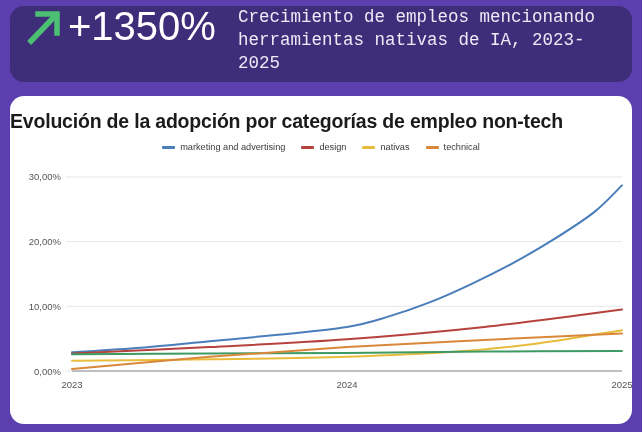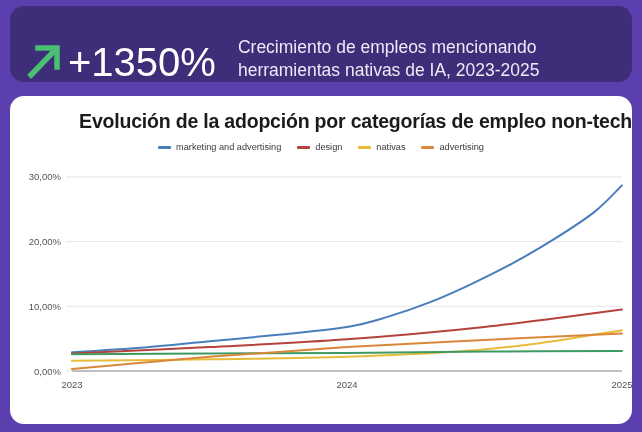--- a/index.html
+++ b/index.html
@@ -18,21 +18,21 @@
   
   #header-banner {
     position: absolute;
     left: 10px;
     top: 6px;
     width: 622px;
     height: 76px;
     background: #3e2d79;
     border-radius: 14px;
     display: flex;
-    align-items: flex-end;
+    align-items: flex-start;
     box-sizing: border-box;
     padding: 0 14px;
   }
   #growth-arrow-icon {
     width: 40px;
     height: 42px;
     flex: 0 0 auto;
     margin-right: 4px;
   }
   #growth-value {
@@ -43,36 +43,37 @@
     line-height: 1;
     white-space: nowrap;
     margin-right: 22px;
   }
   #header-description {
     color: #eceaf6;
     font-size: 17.5px;
     line-height: 1.32;
     font-weight: 400;
     max-width: 380px;
+    font-family: Liberation Mono, monospace;
   }
 
   
   #chart-card {
     position: absolute;
     left: 10px;
     top: 96px;
     width: 622px;
     height: 328px;
     background: #ffffff;
     border-radius: 14px;
     box-sizing: border-box;
     overflow: hidden;
   }
   #chart-title {
-    text-align: right;
+    text-align: left;
     font-size: 19.5px;
     font-weight: bold;
     color: #1b1b1b;
     margin: 14px 0 0 0;
     letter-spacing: -0.2px;
   }
 
   
   #chart-legend {
     display: flex;
@@ -160,21 +161,21 @@
     <div class="legend-item">
       <span class="legend-swatch" style="background:#b5423c"></span>
       <span class="legend-label">design</span>
     </div>
     <div class="legend-item">
       <span class="legend-swatch" style="background:#e8bc3a"></span>
       <span class="legend-label">nativas</span>
     </div>
     <div class="legend-item">
       <span class="legend-swatch" style="background:#d9883a"></span>
-      <span class="legend-label">advertising</span>
+      <span class="legend-label">technical</span>
     </div>
   </div>
 
   <div id="plot-wrapper">
     <svg id="plot-svg" width="622" height="250" viewBox="0 0 622 250" xmlns="http://www.w3.org/2000/svg">
       <g id="gridlines">
           <line class="gridline" x1="62" x2="612" y1="20.9375" y2="20.9375"></line>
           <line class="gridline" x1="56" x2="62" y1="20.9375" y2="20.9375" stroke="#bbbbbb"></line>
           <line class="gridline" x1="62" x2="612" y1="85.625" y2="85.625"></line>
           <line class="gridline" x1="56" x2="62" y1="85.625" y2="85.625" stroke="#bbbbbb"></line>

